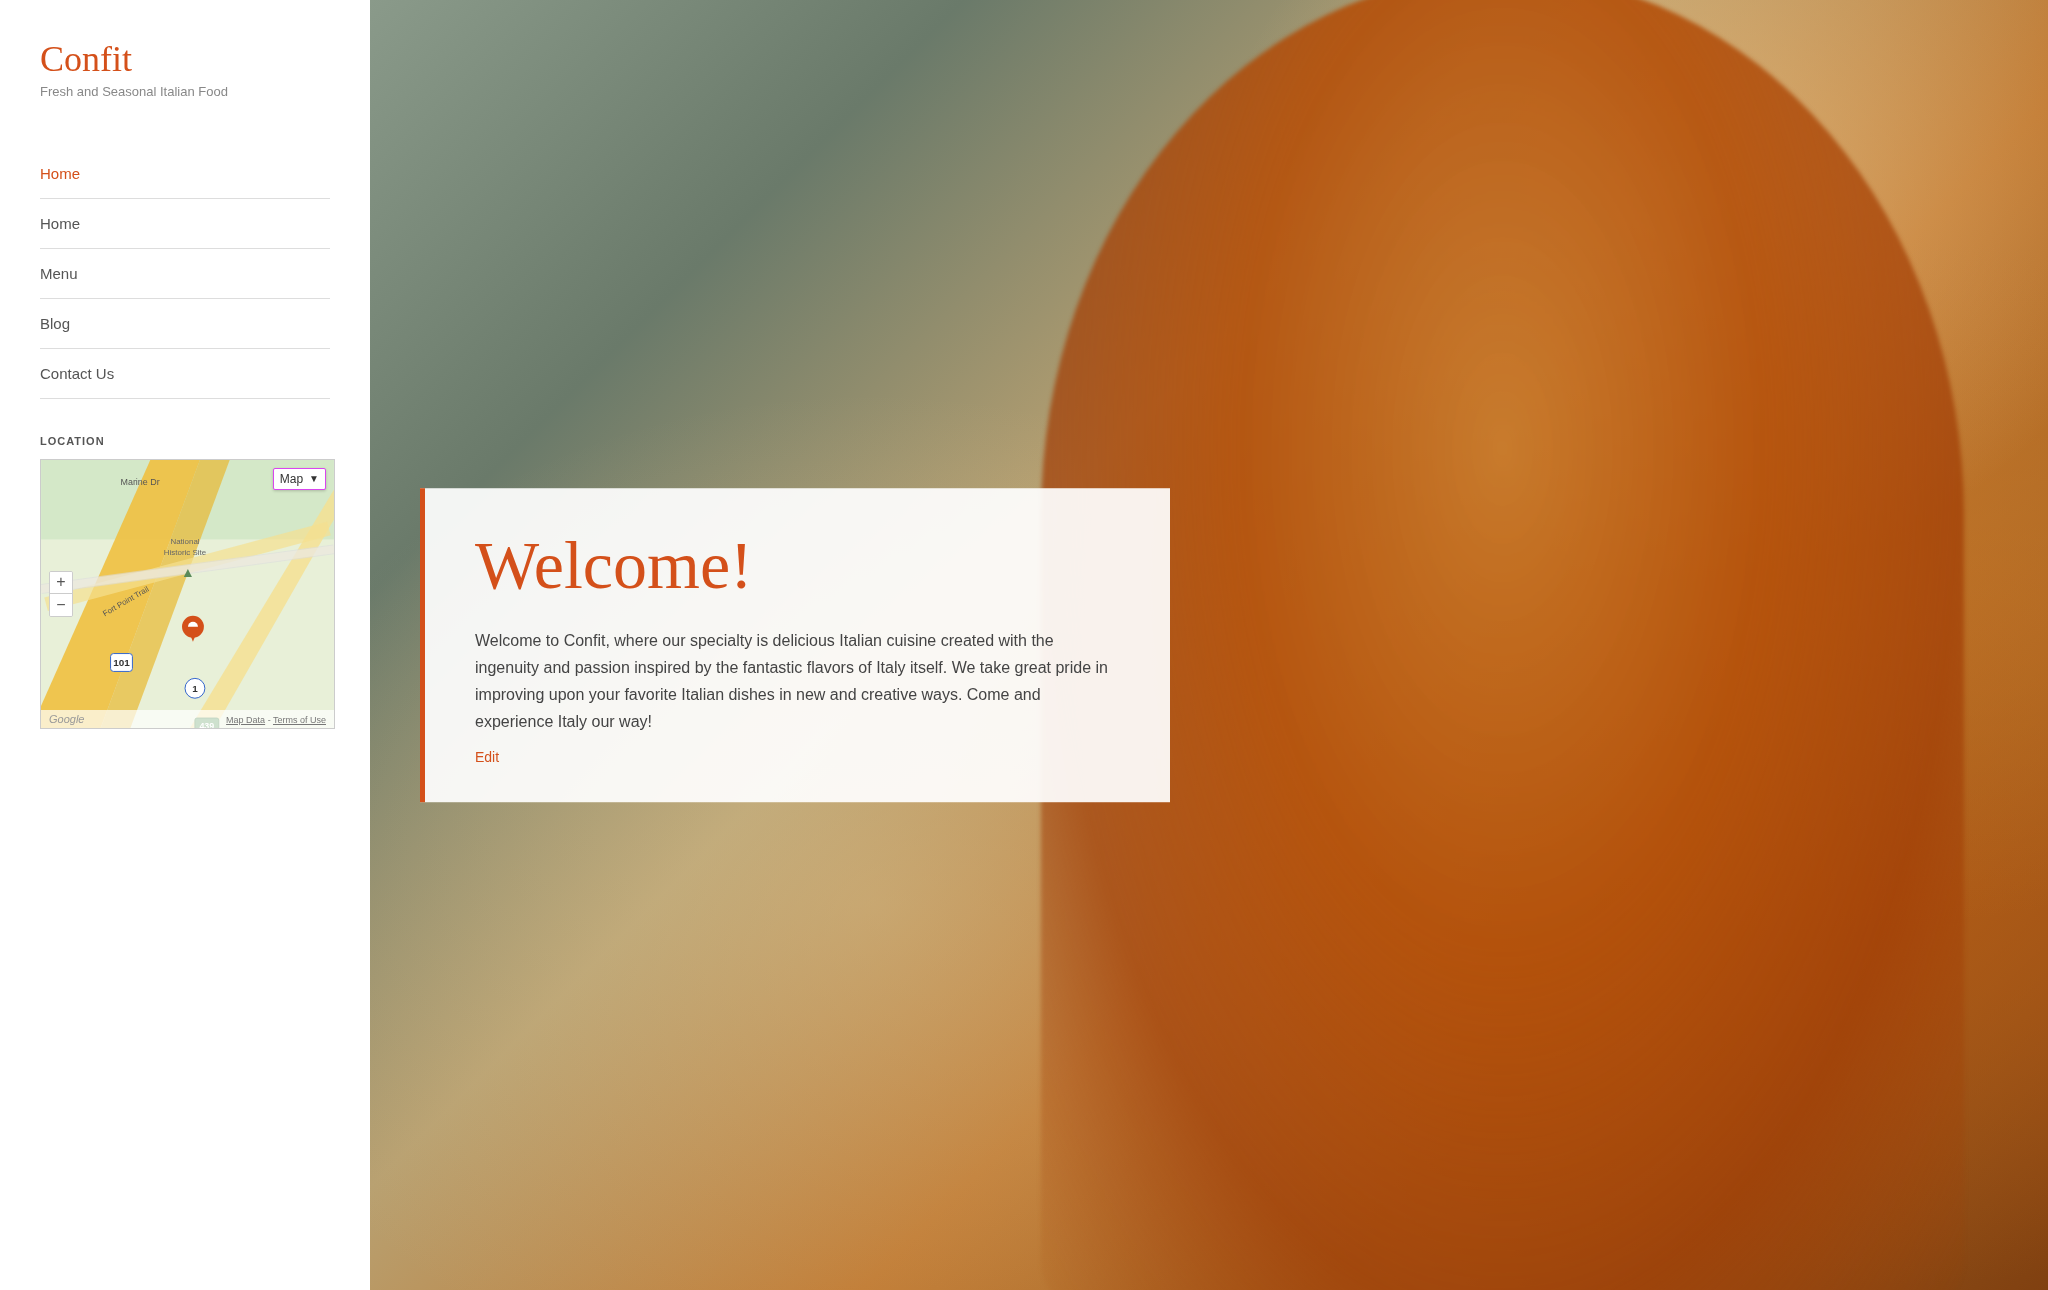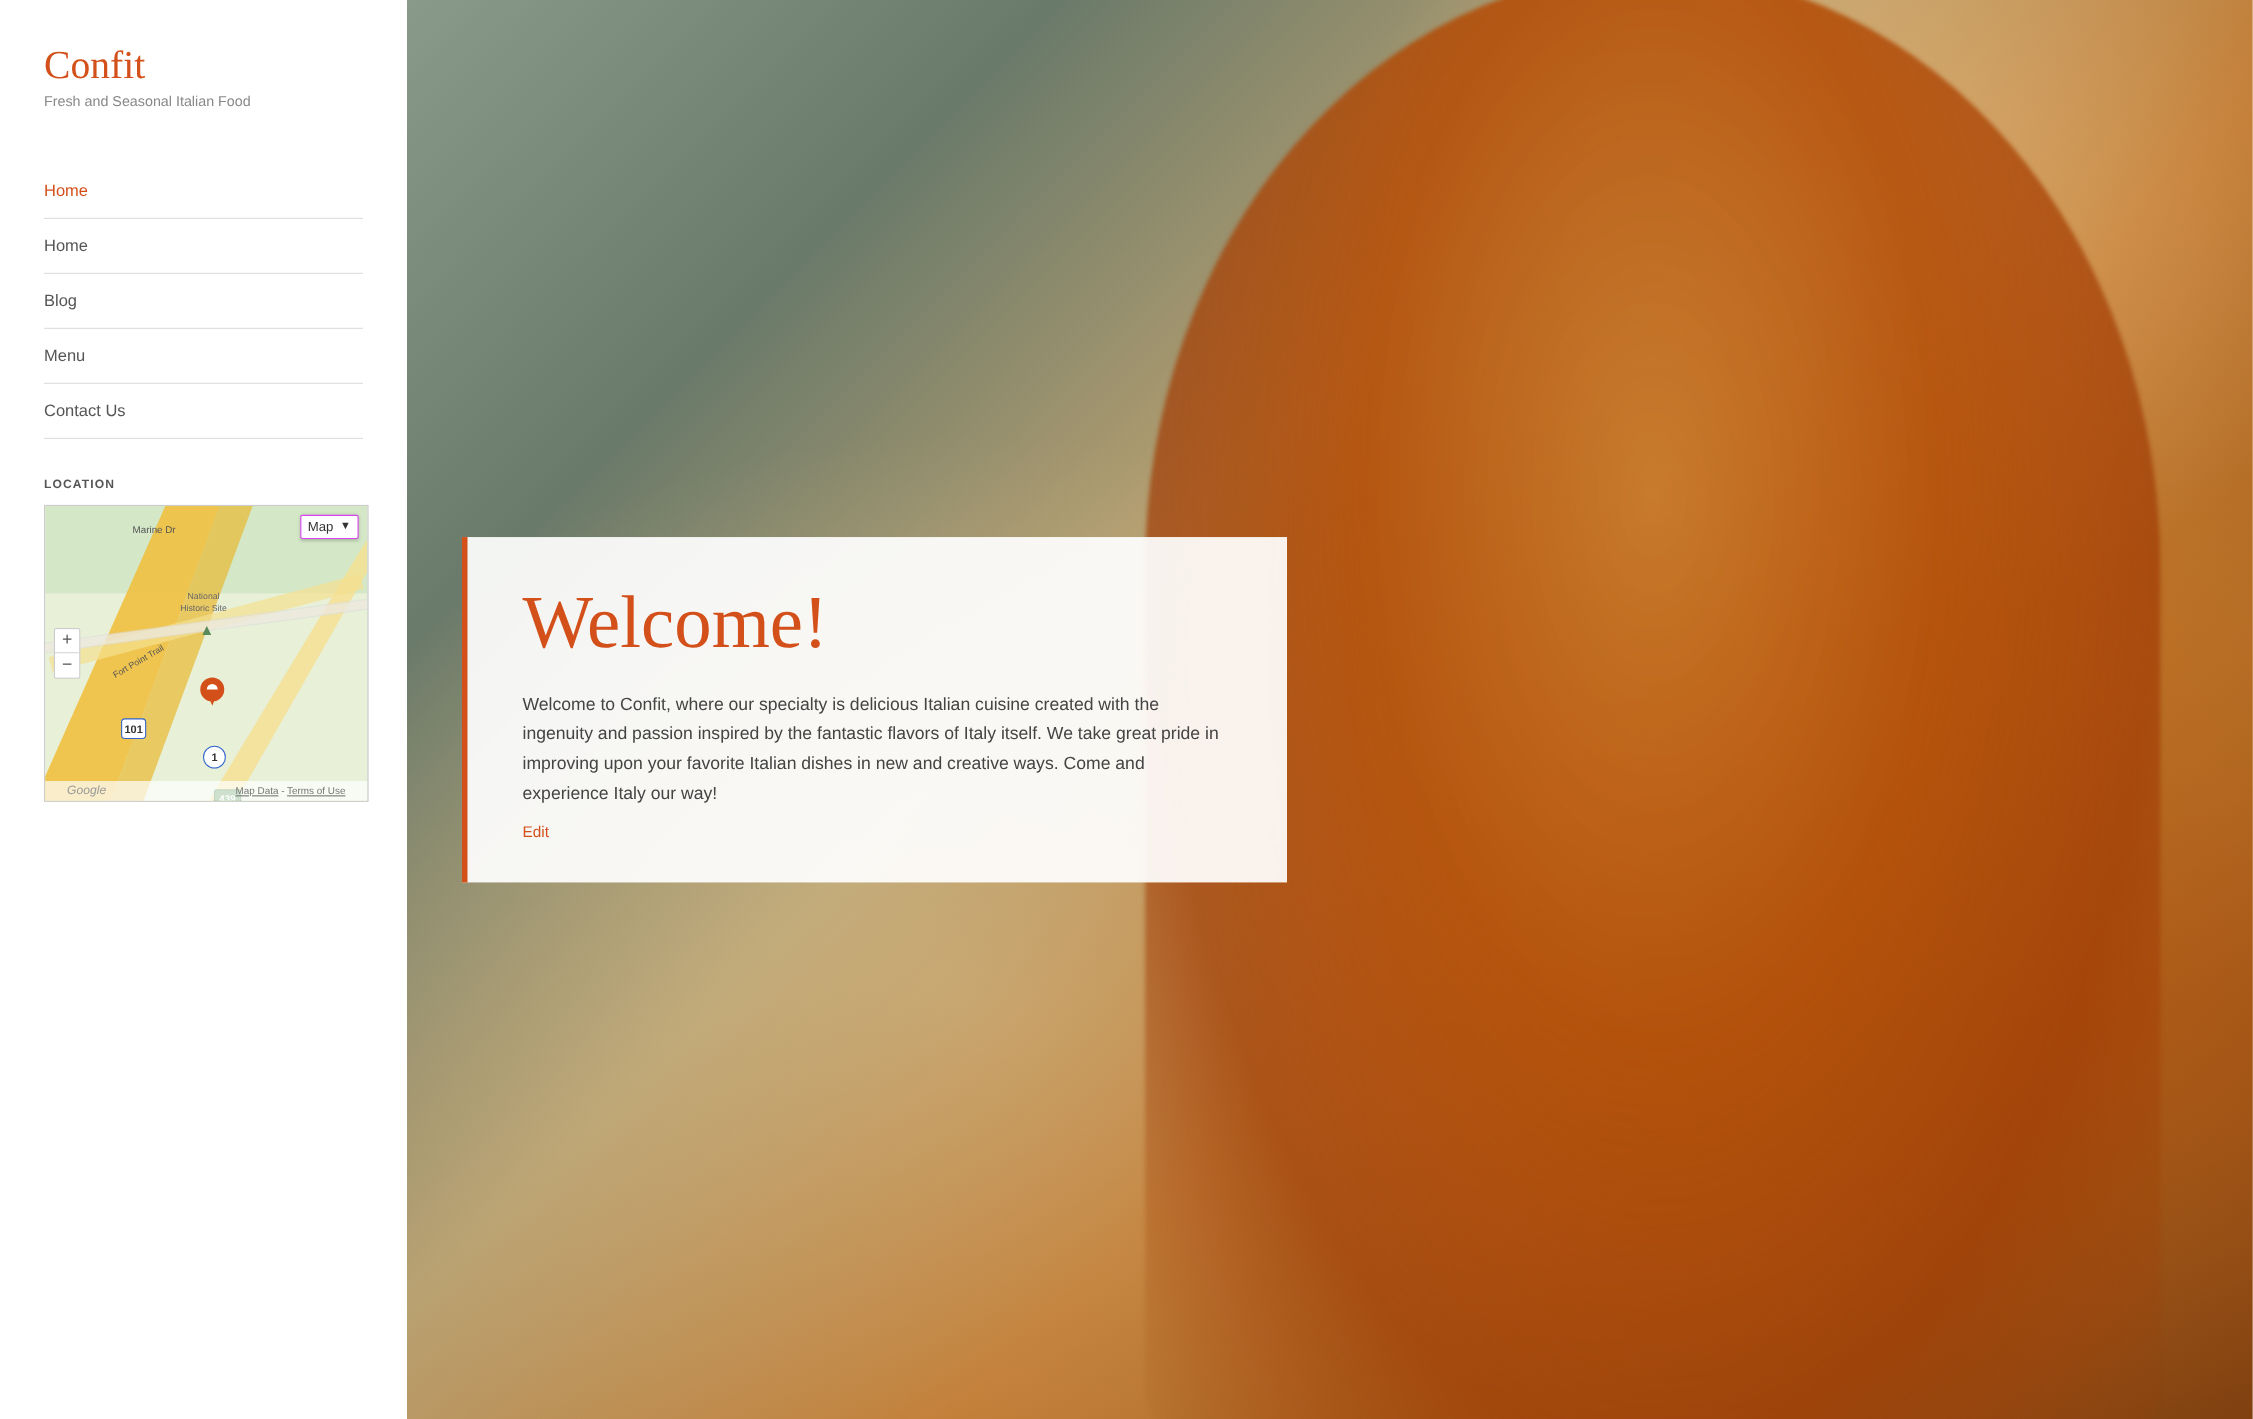--- a/index.html
+++ b/index.html
@@ -140,22 +140,22 @@
       border-bottom: 1px solid #ccc;
     }
 
     .map-bottom-bar {
       position: absolute;
       bottom: 0;
       left: 0;
       right: 0;
       display: flex;
       justify-content: space-between;
-      align-items: center;
-      padding: 3px 20px;
+      align-items: flex-end;
+      padding: 3px 8px;
       background: rgba(255,255,255,0.7);
     }
 
     .google-logo {
       font-family: Arial, sans-serif;
       font-size: 11px;
       color: #999;
       font-style: italic;
     }
 
@@ -260,24 +260,24 @@
   <nav>
     <ul id="nav-list">
 
     <li class="active">
           <a href="#">Home</a>
         </li>
         <li>
           <a href="#">Home</a>
         </li>
         <li>
+          <a href="#">Menu</a>
+        </li>
+        <li>
           <a href="#">Blog</a>
-        </li>
-        <li>
-          <a href="#">Menu</a>
         </li>
         <li>
           <a href="#">Contact Us</a>
         </li>
       </ul>
   </nav>
 
   <div id="location-section">
     <div id="location-label">LOCATION</div>
     <div id="map-container">

